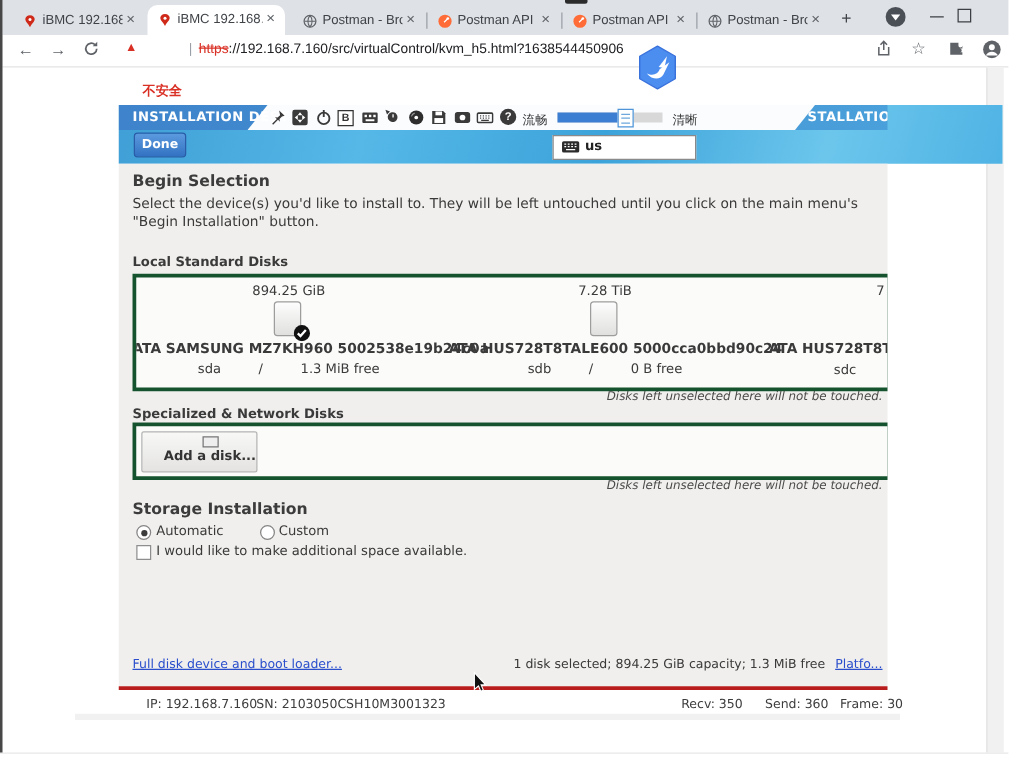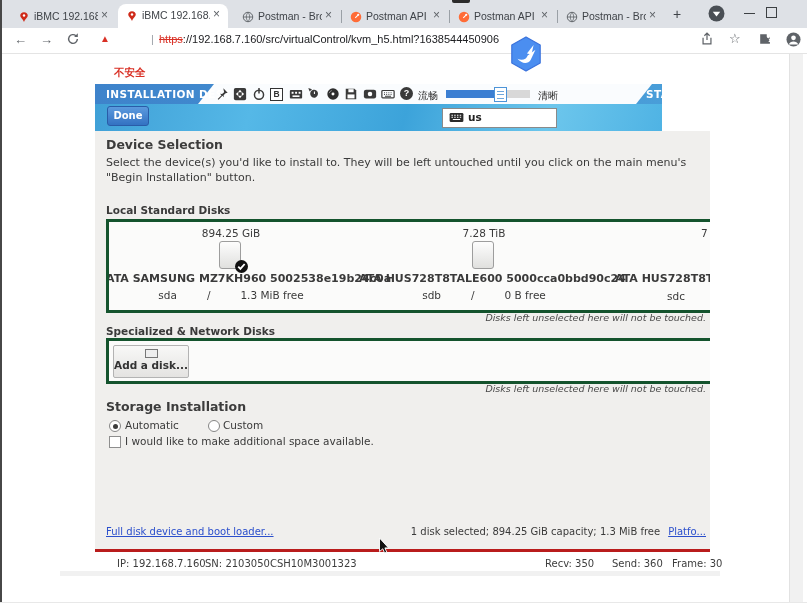--- a/index.html
+++ b/index.html
@@ -34,21 +34,21 @@
   .sec-sep{position:absolute;left:149px;top:5px;font-size:11px;color:#9aa0a6;}
   .url{position:absolute;left:157px;top:5px;font-size:11px;color:#202124;white-space:nowrap;}
   .url .struck{color:#d93025;text-decoration:line-through;}
   .omni-icon{position:absolute;top:4px;width:15px;height:15px;}
 
   .hexlogo{left:506px;top:36px;width:40px;height:36px;z-index:5;}
   .scroll-strip{left:789px;top:54px;width:13px;height:548px;background:#f1f1f1;border-left:1px solid #e2e2e2;}
   .bottom-line{left:0;top:602px;width:807px;height:1px;background:#e8e8e8;}
 
   
-  .banner{left:95px;top:84px;width:567px;height:47px;overflow:hidden;
+  .banner{left:95px;top:84px;width:707px;height:47px;overflow:hidden;
     background:linear-gradient(105deg,#3f9fd6 0%,#55b8e7 28%,#3ca3da 55%,#6cc6ec 80%,#4fb3e4 100%);}
   .kvm-toolbar{position:absolute;left:0;top:0;width:615px;height:20px;
     background:linear-gradient(90deg,#3e83cb,#4aa0da);}
   .tb-band{position:absolute;left:0;top:0;width:615px;height:20px;background:#fafcfe;
     clip-path:polygon(119px 0,557px 0,541px 20px,103px 20px);}
   .kvm-title{position:absolute;top:4px;color:#fff;font-weight:bold;font-size:10.5px;
     letter-spacing:.4px;white-space:nowrap;font-family:"DejaVu Sans",sans-serif;}
   .tb-icon{position:absolute;top:3px;width:14px;height:14px;}
   .tb-bbox{position:absolute;top:3.5px;width:11px;height:11px;border:1.6px solid #333;background:#fff;
     font-size:8.5px;font-weight:bold;color:#333;text-align:center;line-height:11px;}
@@ -79,21 +79,21 @@
   .disk-col{position:absolute;top:0;width:250px;text-align:center;}
   .disk-size{font-size:10.5px;margin-top:5px;}
   .disk-iconwrap{position:relative;width:24px;height:29px;margin:2px auto 0 auto;}
   .disk-body{width:20px;height:26px;border:1px solid #9d9d9d;border-radius:3px;
     background:linear-gradient(#fdfdfd,#e0e0de);}
   .disk-check{position:absolute;right:-5px;bottom:-1px;width:13px;height:13px;}
   .disk-name{font-size:11px;font-weight:bold;white-space:nowrap;margin-top:2px;}
   .dev-row{display:flex;justify-content:center;gap:30px;font-size:10.5px;margin-top:4px;}
   .note{position:absolute;right:4px;font-size:9.5px;font-style:italic;color:#4a4a4a;}
   .adddisk{position:absolute;left:4px;top:4px;width:74px;height:31px;border:1px solid #b3b3b3;
-    border-radius:2px;background:linear-gradient(#f8f8f7,#e4e3e1);text-align:left;}
+    border-radius:2px;background:linear-gradient(#f8f8f7,#e4e3e1);text-align:left;padding-left:17px;}
   .adddisk .mini{width:11px;height:7px;border:1px solid #777;background:#eee;margin:3px auto 1px auto;}
   .adddisk .al{font-size:10.5px;font-weight:bold;color:#333;}
   .radio{position:absolute;width:10px;height:10px;border:1px solid #858585;border-radius:50%;background:#fff;}
   .radio.sel::after{content:"";position:absolute;left:2.5px;top:2.5px;width:5px;height:5px;
     border-radius:50%;background:#3c3c3c;}
   .checkbox{position:absolute;left:14px;top:305px;width:10px;height:10px;border:1px solid #8e8e8e;background:#fff;}
   .opt-label{position:absolute;font-size:10.5px;}
   .a-link{position:absolute;font-size:10px;color:#2b4fcc;text-decoration:underline;white-space:nowrap;}
   .summary-row{position:absolute;right:4px;top:395px;font-size:10px;white-space:nowrap;}
   .summary-row .lnk{color:#2b4fcc;text-decoration:underline;margin-left:8px;}
@@ -272,21 +272,21 @@
     <div class="kbd-box">
       <svg viewBox="0 0 16 12" width="15" height="11">
           <rect x="0.5" y="1" width="15" height="10" rx="1.5" fill="#2b2b2b"></rect>
           <path d="M2.5 3.5h1.6M5.5 3.5h1.6M8.5 3.5h1.6M11.5 3.5h1.6M2.5 5.8h1.6M5.5 5.8h1.6M8.5 5.8h1.6M11.5 5.8h1.6M4 8.3h8" stroke="#fff" stroke-width="1.1"></path>
         </svg>
       <span class="kl">us</span>
     </div>
   </div>
 
   <div class="abs content">
-    <div class="h-title">Device Selection</div>
+    <div class="h-title">Begin Selection</div>
     <div class="desc">Select the device(s) you'd like to install to.  They will be left untouched until you click on the main menu's "Begin Installation" button.</div>
 
     <div class="sec-label" style="top:73px">Local Standard Disks</div>
     <div class="panel" style="top:88px;height:88px">
       <div class="disk-col" style="left:-3px">
         <div class="disk-size">894.25 GiB</div>
         <div class="disk-iconwrap">
           <div class="disk-body"></div>
           <span class="disk-check"><svg viewBox="0 0 14 14" width="13" height="13">
                 <circle cx="7" cy="7" r="7" fill="#111"></circle>

